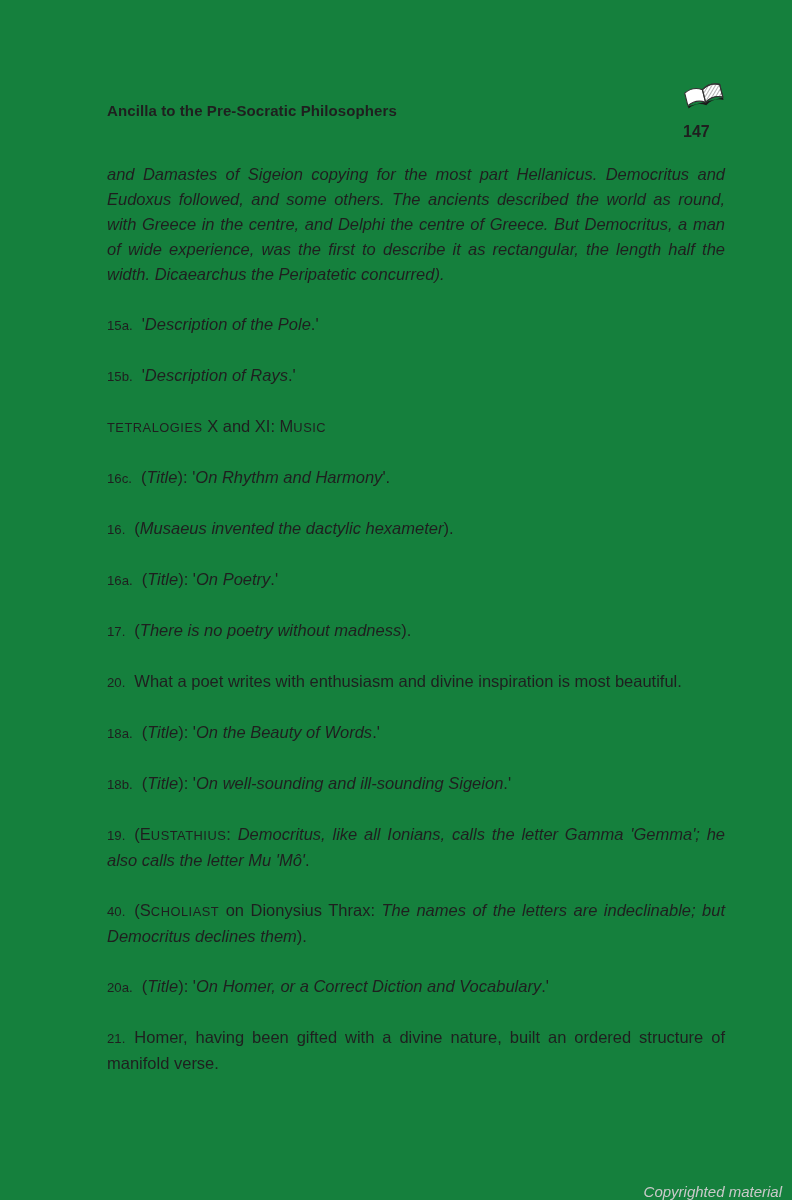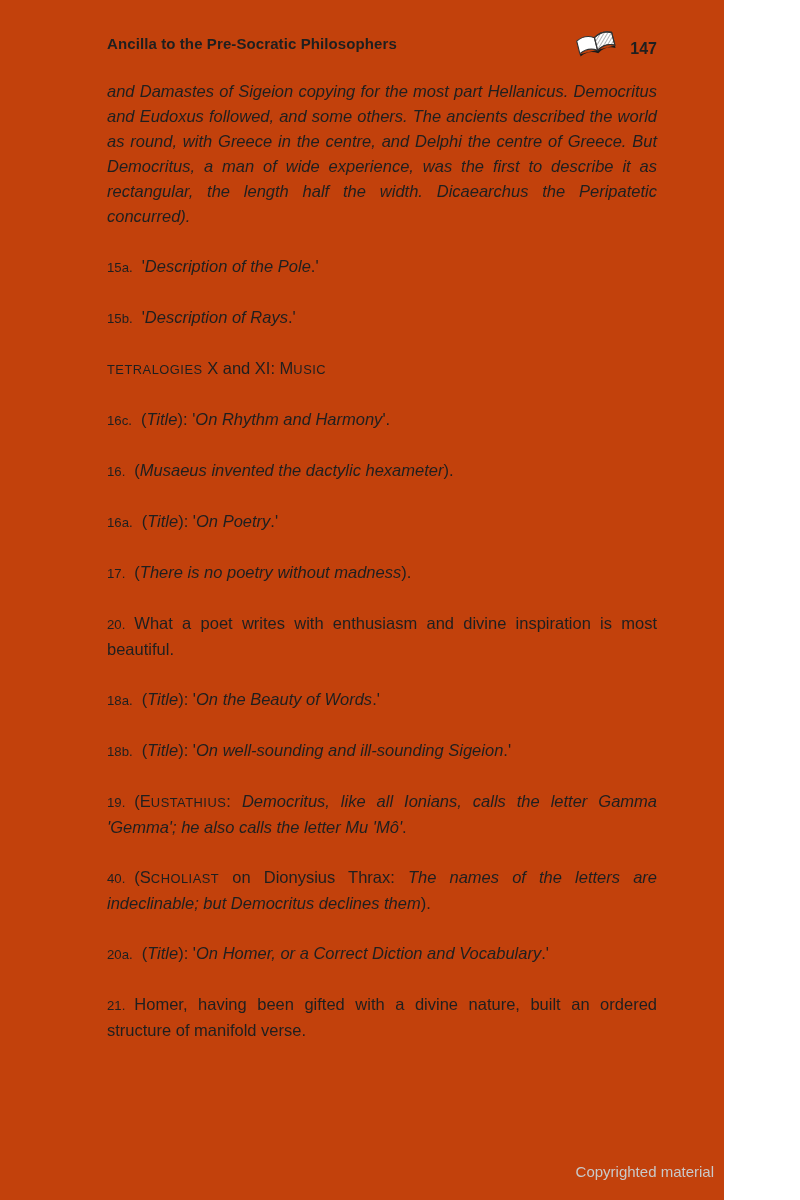--- a/index.html
+++ b/index.html
@@ -1,42 +1,42 @@
 <!DOCTYPE html>
 <html><head>
 <meta charset="utf-8">
 <style>
   * { box-sizing: border-box; }
   html, body { margin: 0; padding: 0; background: #ffffff; }
   .page {
-    width: 724px; height: 1200px; position: relative; overflow: hidden;
-    background: #c2410c; color: #1f1f1f;
+    width: 792px; height: 1200px; position: relative; overflow: hidden;
+    background: #15803d; color: #1f1f1f;
     font-family: "Liberation Sans", sans-serif;
-    padding: 28px 67px 0 107px;
+    padding: 80px 67px 0 107px;
   }
   .header {
     display: flex; justify-content: space-between; align-items: center;
     margin-bottom: 21px;
   }
   .running-title { font-weight: bold; font-size: 15px; letter-spacing: 0.1px; }
-  .header-right { display: flex; align-items: flex-end; gap: 13px; }
+  .header-right { display: flex; align-items: flex-start; gap: 13px; flex-direction: column; }
   .page-number { font-weight: bold; font-size: 16px; }
   .book-icon { display: inline-flex; }
   main p {
     margin: 25px 0 0 0;
     font-size: 16.5px; line-height: 25px;
   }
   main p.first { margin-top: 0; }
   .justify { text-align: justify; }
   .num { font-weight: 400; font-size: 0.8em; margin-right: 9px; }
   .italic { font-style: italic; }
   .smallcaps { font-size: 0.78em; letter-spacing: 0.5px; }
   .watermark {
-    position: absolute; right: 10px; bottom: 20px;
-    font-size: 15px; color: #c9c9c9;
+    position: absolute; right: 10px; bottom: 0;
+    font-size: 15px; color: #c9c9c9; font-style: italic;
   }
 </style>
 </head>
 <body>
 
 <div class="page">
 
   <div class="header">
     <span class="running-title">Ancilla to the Pre-Socratic Philosophers</span>
     <span class="header-right">

